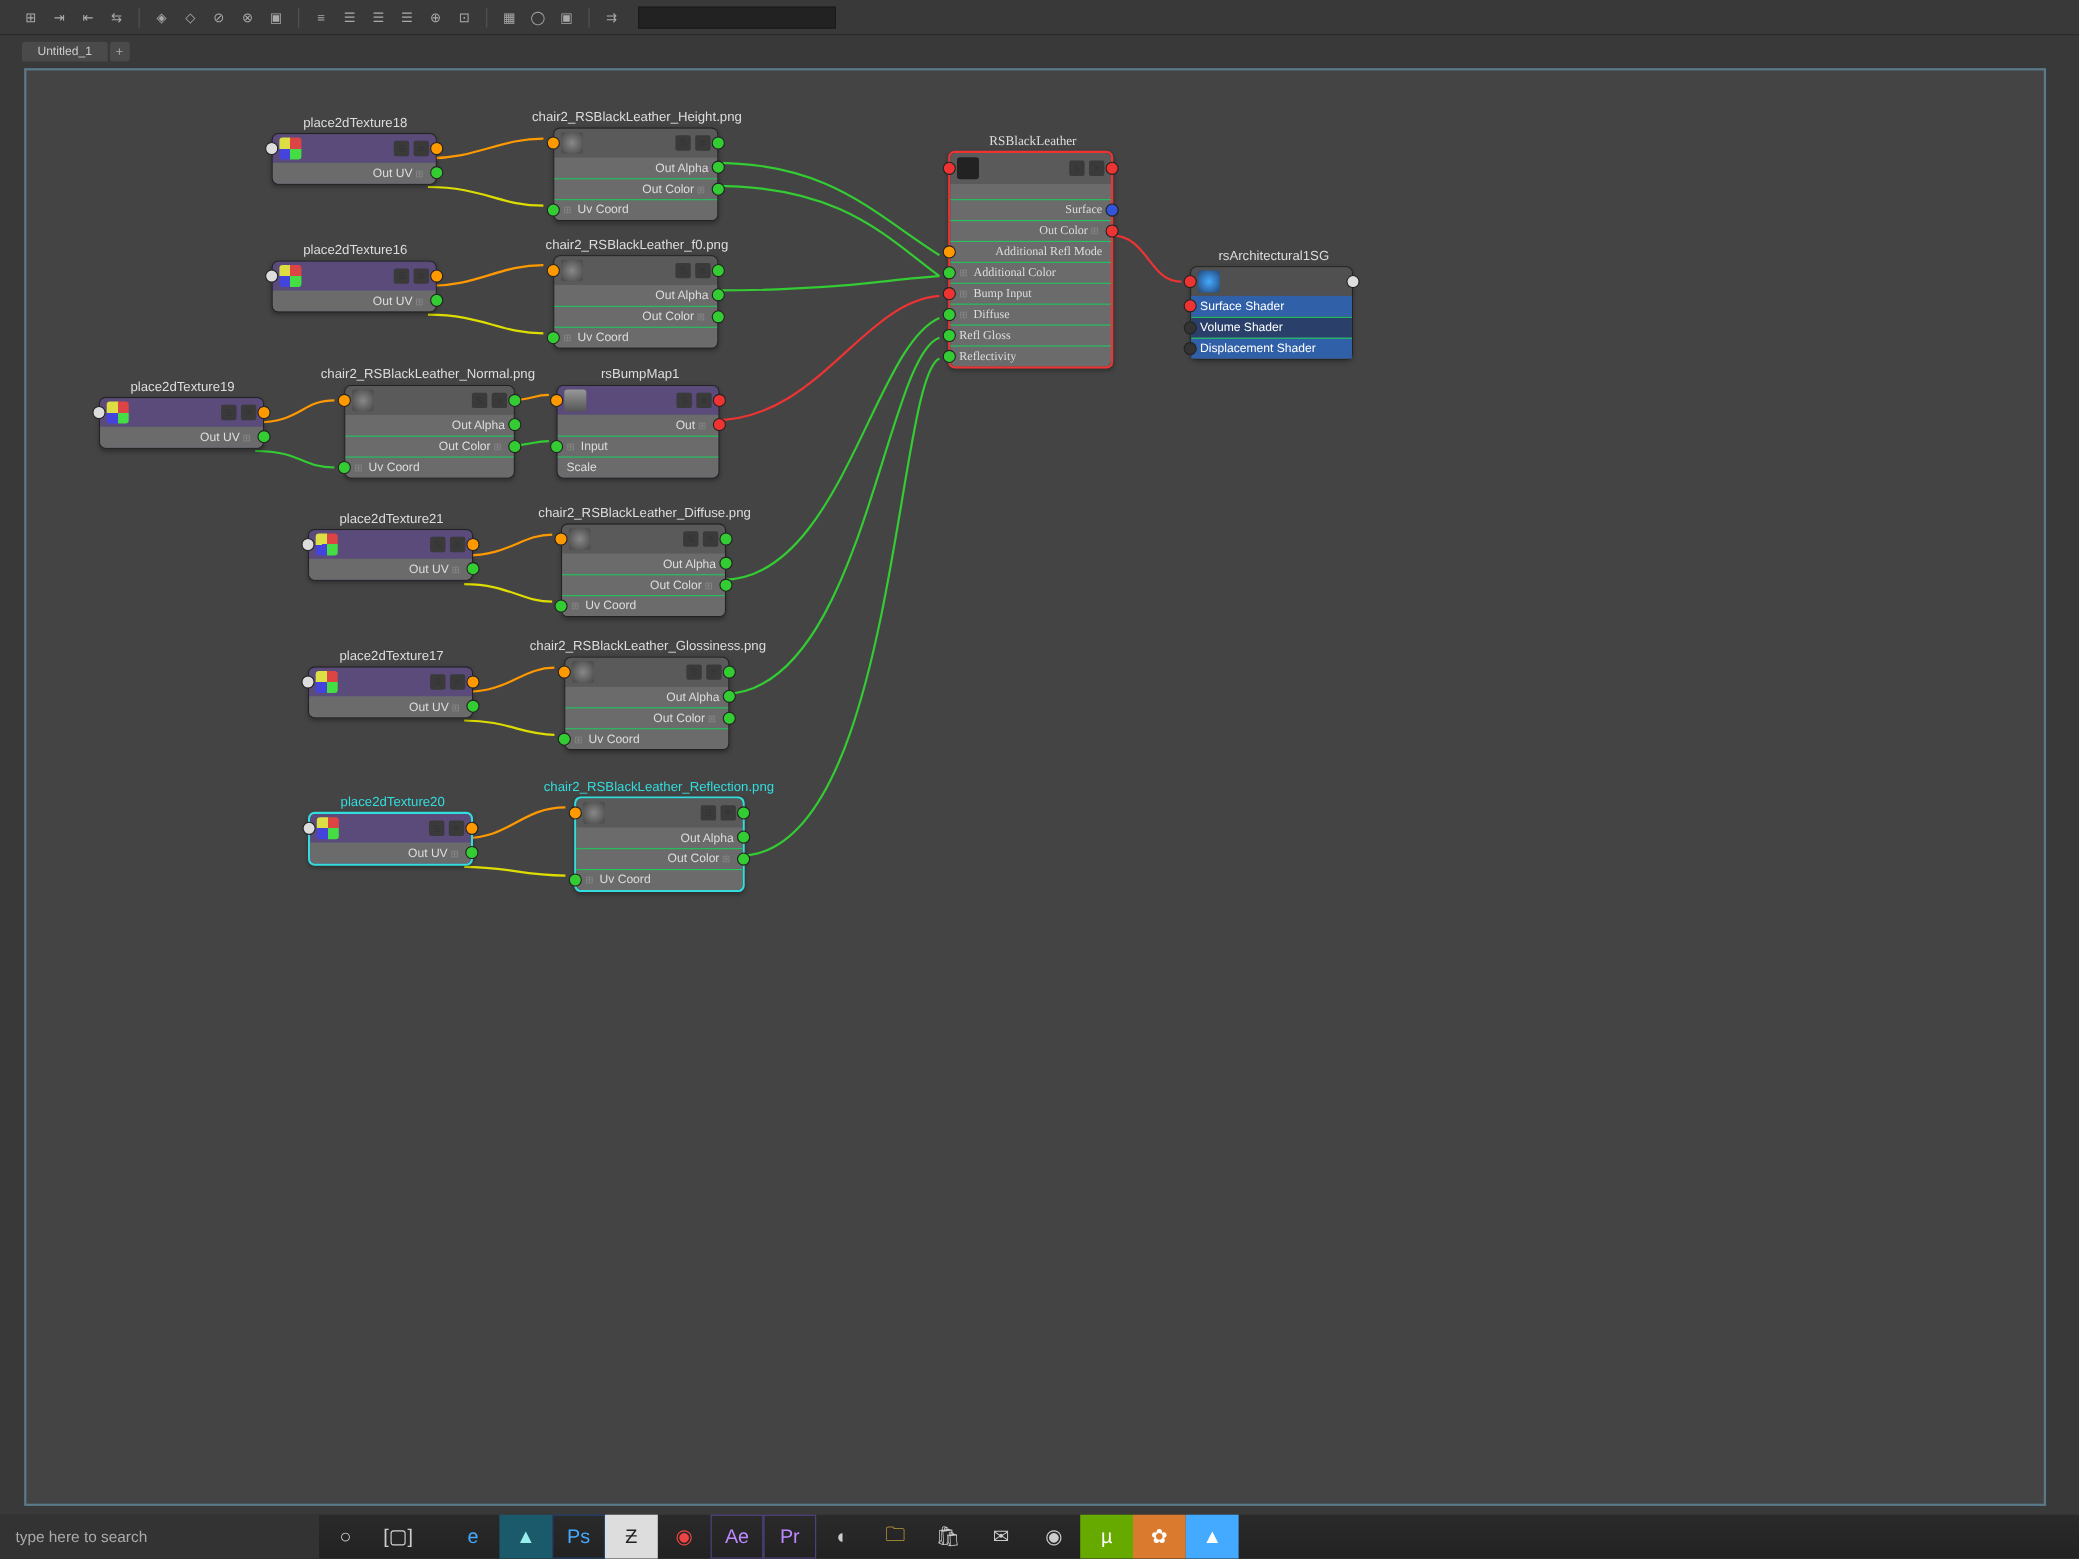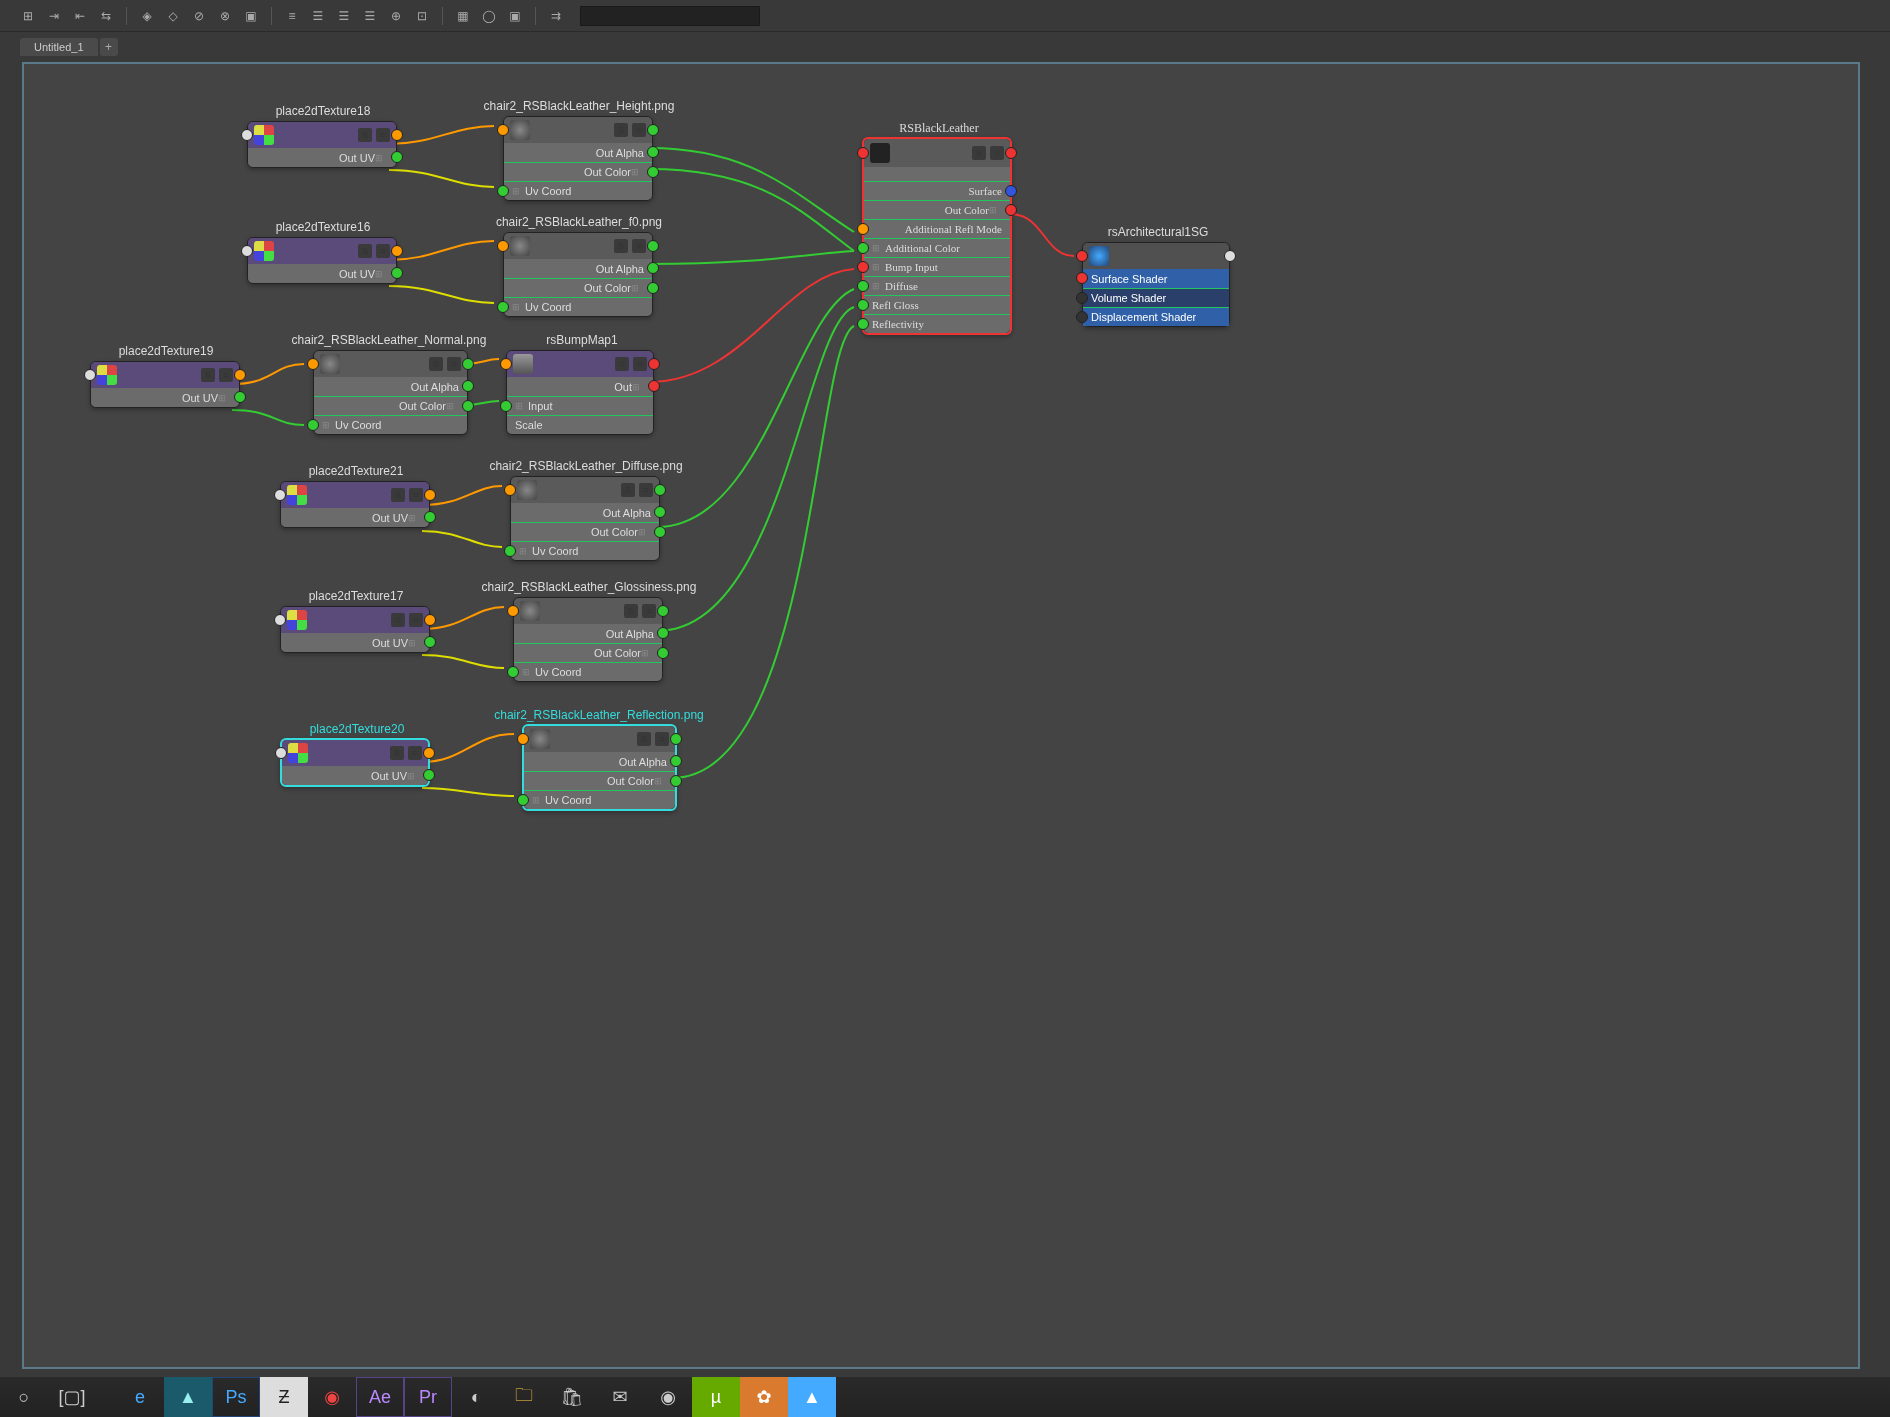--- a/index.html
+++ b/index.html
@@ -137,21 +137,21 @@
   height: 19px;
   display: flex;
   align-items: center;
   padding: 0 8px;
   font-size: 11px;
   color: #ddd;
   border-top: 1px solid #22c55e;
   position: relative;
 }
 .attr:first-child { border-top: none; }
-.attr.right { justify-content: flex-end; }
+.attr.right { justify-content: flex-end; text-align: right; }
 .attr.left { justify-content: flex-start; }
 .attr-icon { width: 10px; height: 10px; margin-right: 3px; font-size: 9px; color: #888; }
 .port {
   width: 12px;
   height: 12px;
   border-radius: 50%;
   position: absolute;
   border: 1px solid #222;
 }
 .port.out { right: -7px; }
@@ -684,20 +684,23 @@
             <span class="port in dark" style="top:3px"></span>
             <span>Displacement Shader</span>
           </div>
   </div>
 </div>
 
 </div>
 </div>
 
 <div class="taskbar">
+  <div class="task-search">
+    <span>type here to search</span>
+  </div>
   <div class="task-btn">○</div>
   <div class="task-btn">[▢]</div>
   <div style="width:20px"></div>
   <div class="task-btn" style="color:#4af">e</div>
   <div class="task-btn" style="background:#1a5a6a;color:#9ee">▲</div>
   <div class="task-btn" style="color:#4af;border:1px solid #247">Ps</div>
   <div class="task-btn" style="background:#ddd;color:#222">Ƶ</div>
   <div class="task-btn" style="color:#e44">◉</div>
   <div class="task-btn" style="color:#b8f;border:1px solid #548">Ae</div>
   <div class="task-btn" style="color:#b8f;border:1px solid #548">Pr</div>

